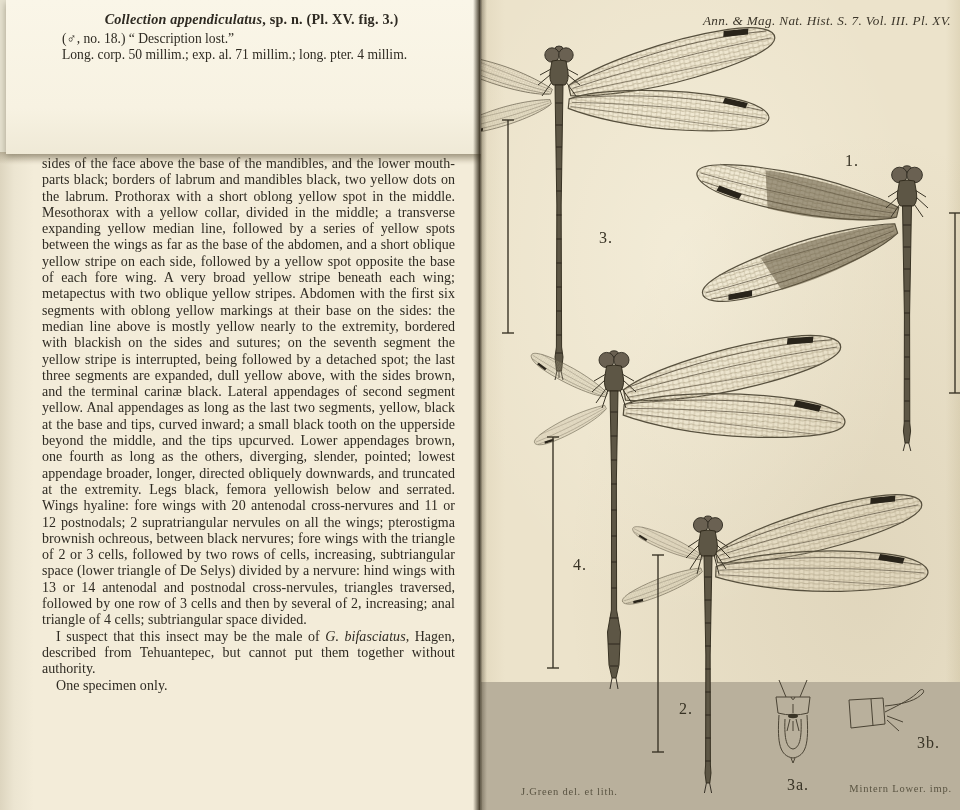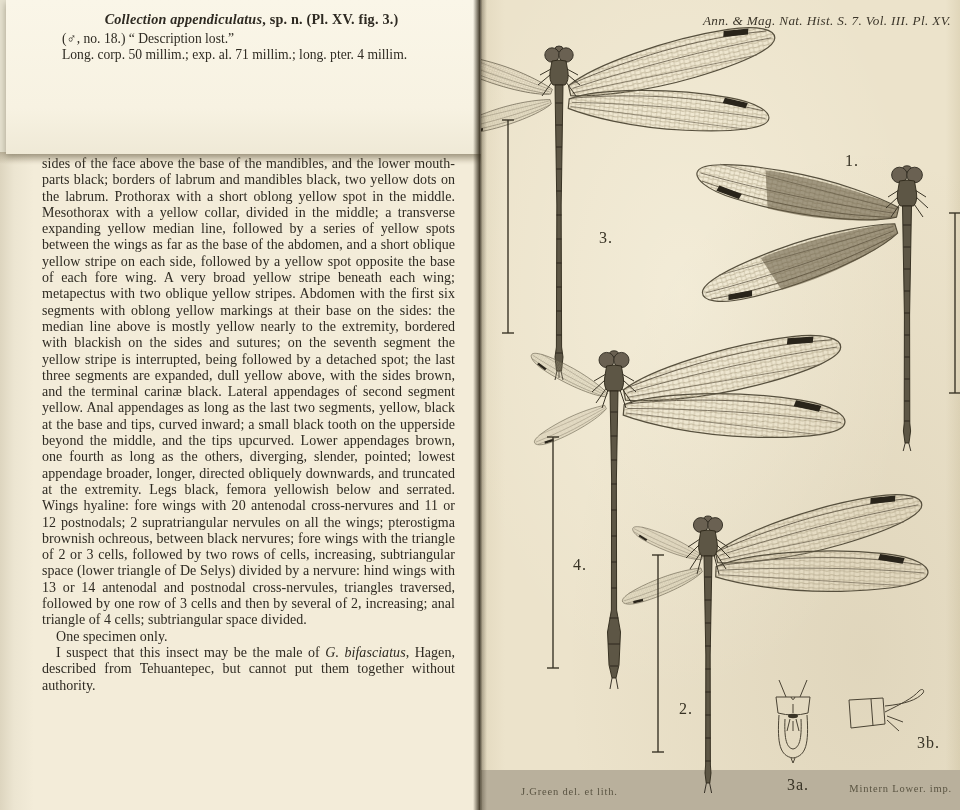--- a/index.html
+++ b/index.html
@@ -48,21 +48,21 @@
   .page-number { position:absolute; right:22px; top:0; }
   .body-col { margin:4px 26px 0 42px; }
   .body-col .ptxt { font-size:14px; line-height:16.3px; letter-spacing:.05px; }
   
   .gutter {
     position:absolute; left:473px; top:0; width:14px; height:810px; z-index:4;
     background:linear-gradient(90deg,rgba(40,32,16,0) 0%,rgba(40,32,16,.85) 48%,rgba(40,32,16,.28) 66%,rgba(40,32,16,0) 100%);
   }
   
   .plate {
-    position:absolute; left:481px; top:0; width:479px; height:770px; z-index:2;
+    position:absolute; left:481px; top:0; width:479px; height:682px; z-index:2;
     background:
       radial-gradient(ellipse at 42% 38%, rgba(255,252,238,.35), rgba(0,0,0,0) 60%),
       radial-gradient(ellipse at 80% 85%, rgba(120,100,60,.10), rgba(0,0,0,0) 55%),
       linear-gradient(90deg,#e3d9bf 0%,#ece3cb 5%,#ece3cb 97%,#e0d6ba 100%);
   }
   .plate-header {
     position:absolute; top:13px; right:9px; z-index:3;
     font-style:italic; font-size:13.2px; letter-spacing:.35px; color:#3c362a;
     white-space:nowrap;
   }
@@ -92,22 +92,22 @@
     <div class="page-top-inner">
       <div class="species-heading"><span class="sp">Collection appendiculatus</span><span>, sp. n.   (Pl. XV. fig. 3.)</span></div>
       <p class="ptxt indent">(♂, no. 18.)  “ Description lost.”</p>
       <p class="ptxt indent">Long. corp. 50 millim.; exp. al. 71 millim.; long. pter. 4 millim.</p>
     </div>
   </div>
 
   <div class="page-main">
     <div class="body-col">
       <p class="ptxt">sides of the face above the base of the mandibles, and the lower mouth-parts black; borders of labrum and mandibles black, two yellow dots on the labrum. Prothorax with a short oblong yellow spot in the middle. Mesothorax with a yellow collar, divided in the middle; a transverse expanding yellow median line, followed by a series of yellow spots between the wings as far as the base of the abdomen, and a short oblique yellow stripe on each side, followed by a yellow spot opposite the base of each fore wing. A very broad yellow stripe beneath each wing; metapectus with two oblique yellow stripes. Abdomen with the first six segments with oblong yellow markings at their base on the sides: the median line above is mostly yellow nearly to the extremity, bordered with blackish on the sides and sutures; on the seventh segment the yellow stripe is interrupted, being followed by a detached spot; the last three segments are expanded, dull yellow above, with the sides brown, and the terminal carinæ black. Lateral appendages of second segment yellow. Anal appendages as long as the last two segments, yellow, black at the base and tips, curved inward; a small black tooth on the upperside beyond the middle, and the tips upcurved. Lower appendages brown, one fourth as long as the others, diverging, slender, pointed; lowest appendage broader, longer, directed obliquely downwards, and truncated at the extremity. Legs black, femora yellowish below and serrated. Wings hyaline: fore wings with 20 antenodal cross-nervures and 11 or 12 postnodals; 2 supratriangular nervules on all the wings; pterostigma brownish ochreous, between black nervures; fore wings with the triangle of 2 or 3 cells, followed by two rows of cells, increasing, subtriangular space (lower triangle of De Selys) divided by a nervure: hind wings with 13 or 14 antenodal and postnodal cross-nervules, triangles traversed, followed by one row of 3 cells and then by several of 2, increasing; anal triangle of 4 cells; subtriangular space divided.</p>
+      <p class="ptxt indent"><span>I suspect that this insect may be the male of </span><span class="ital">G. bifasciatus</span><span>, Hagen, described from Tehuantepec, but cannot put them together without authority.</span></p>
       <p class="ptxt indent">One specimen only.</p>
-      <p class="ptxt indent"><span>I suspect that this insect may be the male of </span><span class="ital">G. bifasciatus</span><span>, Hagen, described from Tehuantepec, but cannot put them together without authority.</span></p>
     </div>
   </div>
 
   <div class="gutter"></div>
 
   <div class="plate">
     <div class="plate-header">Ann. &amp; Mag. Nat. Hist. S. 7. Vol. III. Pl. XV.</div>
 
     <svg class="plate-art" viewBox="0 0 479 810">
       <defs>

